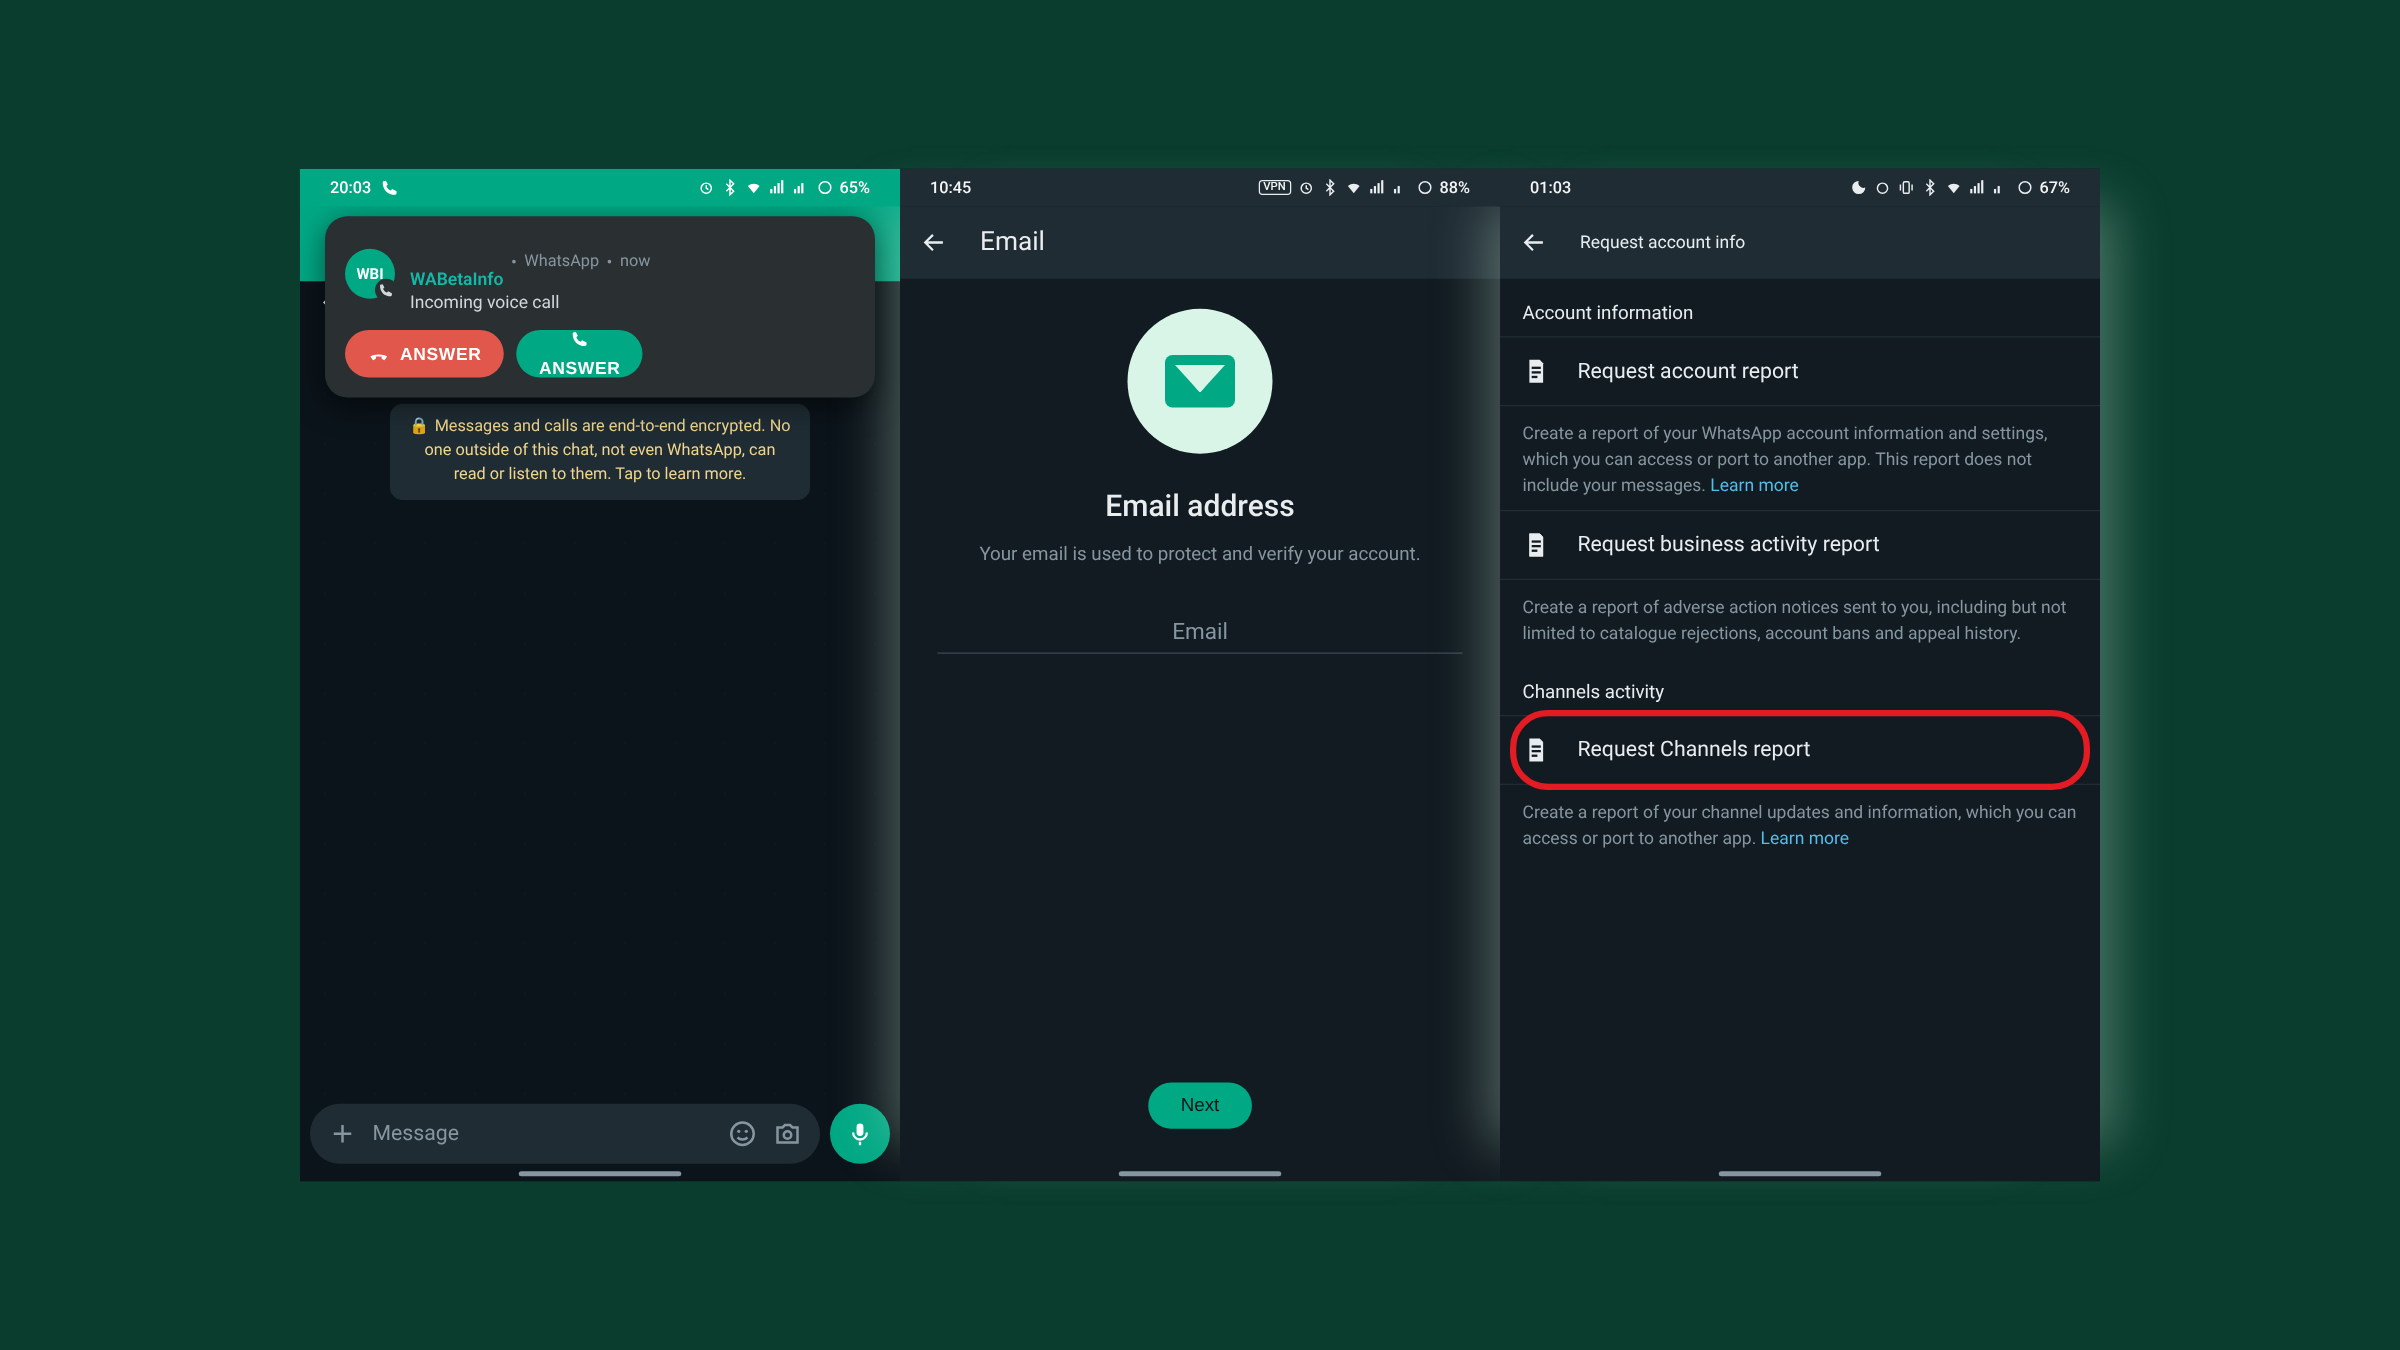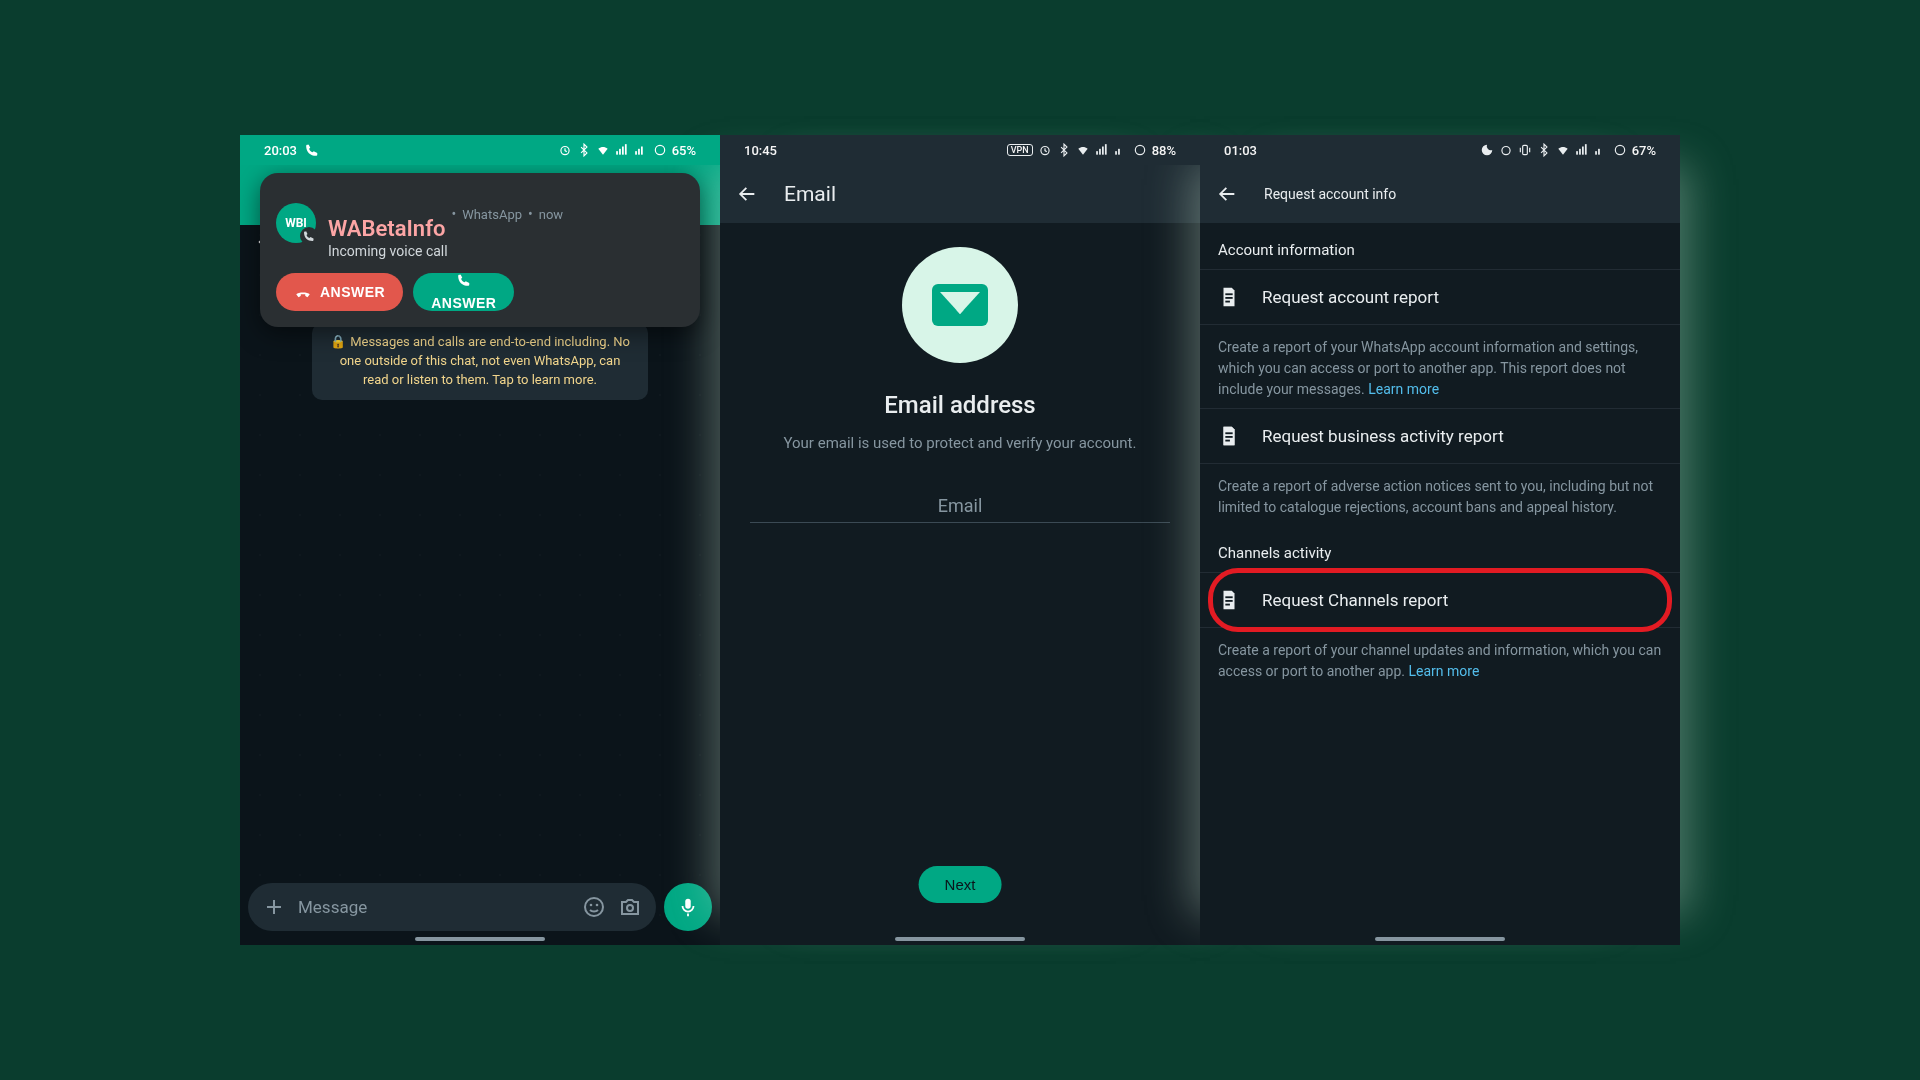--- a/index.html
+++ b/index.html
@@ -68,21 +68,21 @@
     z-index:4;
   }
   .call-head { display:flex; gap:12px; align-items:center; }
   .avatar {
     width:40px; height:40px; border-radius:20px; background:#00a884; position:relative; display:flex; align-items:center; justify-content:center; color:#fff; font-weight:700; font-size:12px;
   }
   .avatar-badge {
     position:absolute; right:-2px; bottom:-2px; width:18px; height:18px; border-radius:9px; background:#2a2f32; display:flex; align-items:center; justify-content:center;
   }
   .call-title-row { display:flex; align-items:center; gap:6px; flex-wrap:wrap; }
-  .caller { color:#fca5a5; font-size:22px; font-weight:600;margin-top:29px; }
+  .caller { color:#14b8a6; font-size:14px; font-weight:600;margin-top:29px; }
   .dot { color:#8696a0; font-size:14px; }
   .appname { color:#8696a0; font-size:13px; }
   .subtitle { color:#d1d7db; font-size:14px; margin-top:2px; }
   .call-btns { display:flex; gap:10px; margin-top:14px; }
   .pill-btn {
     flex:0 0 auto;
     display:flex; align-items:center; gap:8px;
     height:38px; padding:0 18px;
     border-radius:19px;
     color:#fff; font-size:14px; font-weight:600; letter-spacing:0.5px;
@@ -256,21 +256,21 @@
         <button class="pill-btn answer">
           <svg width="18" height="18" viewBox="0 0 24 24" fill="#fff">
               <path d="M6 2l3 6-2 2c1 3 3 5 6 6l2-2 6 3v3c0 1-1 2-2 2C9 22 2 15 2 5c0-1 1-2 2-2h2z"></path>
             </svg>
           <span>ANSWER</span>
         </button>
       </div>
     </div>
 
     <div class="enc-bubble">
-      <span class="lock-mini">🔒</span><span>Messages and calls are end-to-end including. No one outside of this chat, not even WhatsApp, can read or listen to them. Tap to learn more.</span>
+      <span class="lock-mini">🔒</span><span>Messages and calls are end-to-end encrypted. No one outside of this chat, not even WhatsApp, can read or listen to them. Tap to learn more.</span>
     </div>
 
     <div class="input-row">
       <div class="msg-field">
         <svg width="24" height="24" viewBox="0 0 24 24" fill="#8696a0">
             <path d="M11 5h2v14h-2zM5 11h14v2H5z"></path>
           </svg>
         <span class="msg-placeholder">Message</span>
         <svg width="24" height="24" viewBox="0 0 24 24" fill="#8696a0">
             <circle cx="12" cy="12" r="9" stroke="#8696a0" stroke-width="2" fill="none"></circle>

